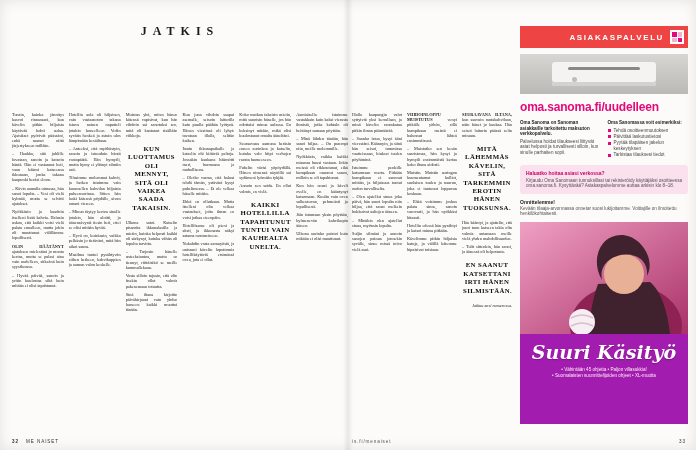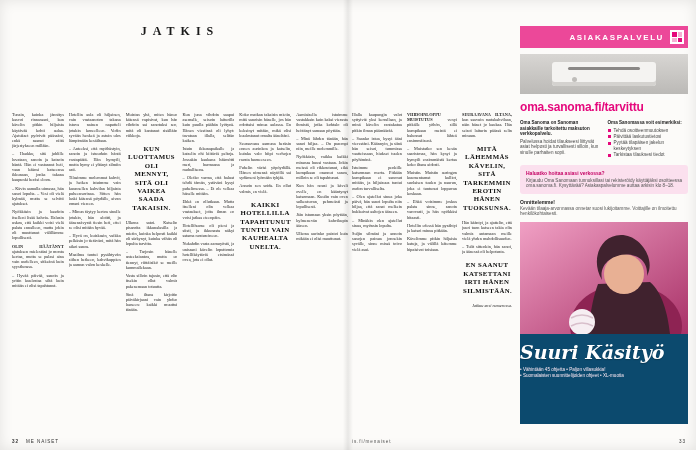--- a/index.html
+++ b/index.html
@@ -11,21 +11,21 @@
   .cols{position:absolute;display:flex;gap:5px}
   #lcols{left:12px;top:112px;width:336px;height:322px}
   #rcols{left:352px;top:112px;width:160px;height:322px}
   .col{flex:1;overflow:hidden}
   .bp{font:4.3px/5.2px "Liberation Serif",serif;text-align:justify;color:#1e1e1e;margin-bottom:3px}
   .bp strong{font-weight:bold}
   .bp.end{font-style:italic;text-align:right}
   .pq{font:bold 6.8px/8.4px "Liberation Serif",serif;text-align:center;letter-spacing:.4px;color:#0e0e0e;margin:7px 1px 8px}
   
   #ad{position:absolute;left:520px;top:26px;width:168px;height:412px;font-family:"Liberation Sans",sans-serif;overflow:hidden}
-  .banner{height:22px;background:#ec4899;display:flex;align-items:center;justify-content:flex-end;gap:6px;padding:0 4px}
+  .banner{height:22px;background:#ef4444;display:flex;align-items:center;justify-content:flex-end;gap:6px;padding:0 4px}
   .banner .t{color:#fff;font:bold 8px "Liberation Sans",sans-serif;letter-spacing:1.6px}
   .logo{width:14px;height:14px;background:#fff;display:grid;grid-template:repeat(2,1fr)/repeat(2,1fr);padding:2px;gap:1px}
   .logo i{background:#e5087c}
   .logo i:nth-child(2){background:#f6aed3}
   .logo i:nth-child(3){background:#f6aed3}
   .device{margin-top:6px;height:40px;background:linear-gradient(#d8d6d3,#bbb9b6);position:relative}
   .device .box{position:absolute;left:32px;top:8px;width:104px;height:24px;background:#f4f3f1;border-radius:3px;box-shadow:inset 0 -4px 0 #d4d2cf}
   .device .slot{position:absolute;left:48px;top:13px;width:72px;height:3px;background:#8a8886;border-radius:2px}
   .device .btn{position:absolute;left:52px;top:23px;width:5px;height:5px;border-radius:50%;background:#bfbdba}
   .url{margin-top:7px;color:#e5087c;font:bold 12px/13px "Liberation Sans",sans-serif;letter-spacing:-.2px}
@@ -35,21 +35,21 @@
   .adp{font:4.6px/5.6px "Liberation Sans",sans-serif;color:#4a4a4a;margin-bottom:2px}
   .adb{font:4.6px/6.2px "Liberation Sans",sans-serif;color:#4a4a4a;padding-left:6px;position:relative}
   .adb::before{content:"";position:absolute;left:0;top:1.6px;width:3px;height:3px;background:#e5087c}
   .pinkbox{margin-top:6px;background:#fbe0ee;border-radius:3px;padding:5px 6px}
   .pinkbox .h{font:bold 5px/6px "Liberation Sans",sans-serif;color:#c40063;margin-bottom:2px}
   .pinkbox .p{font:4.6px/5.6px "Liberation Sans",sans-serif;color:#555}
   .congrats{margin-top:5px}
   .congrats .h{font:bold 5px/6px "Liberation Sans",sans-serif;color:#222;margin-bottom:1px}
   .congrats .p{font:4.6px/5.6px "Liberation Sans",sans-serif;color:#555}
   .photo{margin-top:5px;height:112px;display:block}
-  .promo{height:90px;background:#0c4a6e;color:#fff;text-align:left;padding-top:7px}
+  .promo{height:90px;background:#a21caf;color:#fff;text-align:center;padding-top:7px}
   .promo .script{font:italic bold 19px/22px "DejaVu Serif",serif;text-shadow:0 1px 1px rgba(0,0,0,.25)}
   .promo .tag{font:bold 7.5px/9px "Liberation Sans",sans-serif;letter-spacing:.5px;margin-top:5px}
   .promo .pbwrap{margin-top:4px}
   .pb{font:4.6px/6.4px "Liberation Sans",sans-serif;color:#ffeaf4}
   
   .pfoot{position:absolute;bottom:6px;font:4.6px/5px "Liberation Sans",sans-serif;letter-spacing:.9px;color:#333}
   #f-left{left:12px}
   #f-left b{font-weight:bold;margin-right:5px}
   #f-mid{left:352px;color:#555}
   #f-right{right:10px}
@@ -148,21 +148,21 @@
           <i></i>
         </span>
     </div>
 
     <div class="device">
       <span class="box"></span>
       <span class="slot"></span>
       <span class="btn"></span>
     </div>
 
-    <div class="url">oma.sanoma.fi/tarvittu</div>
+    <div class="url">oma.sanoma.fi/uudelleen</div>
 
     <div class="adcols">
       <div class="adcol">
         <div class="adh">Oma Sanoma on Sanoman asiakkaille tarkoitettu maksuton verkkopalvelu.</div>
         <div class="adp">Palvelussa hoidat tilaukseesi liittyvät asiat helposti ja turvallisesti silloin, kun sinulle parhaiten sopii.</div>
       </div>
       <div class="adcol">
         <div class="adh">Oma Sanomassa voit esimerkiksi:</div>
         <div>
             <div class="adb">Tehdä osoitteenmuutoksen</div>

